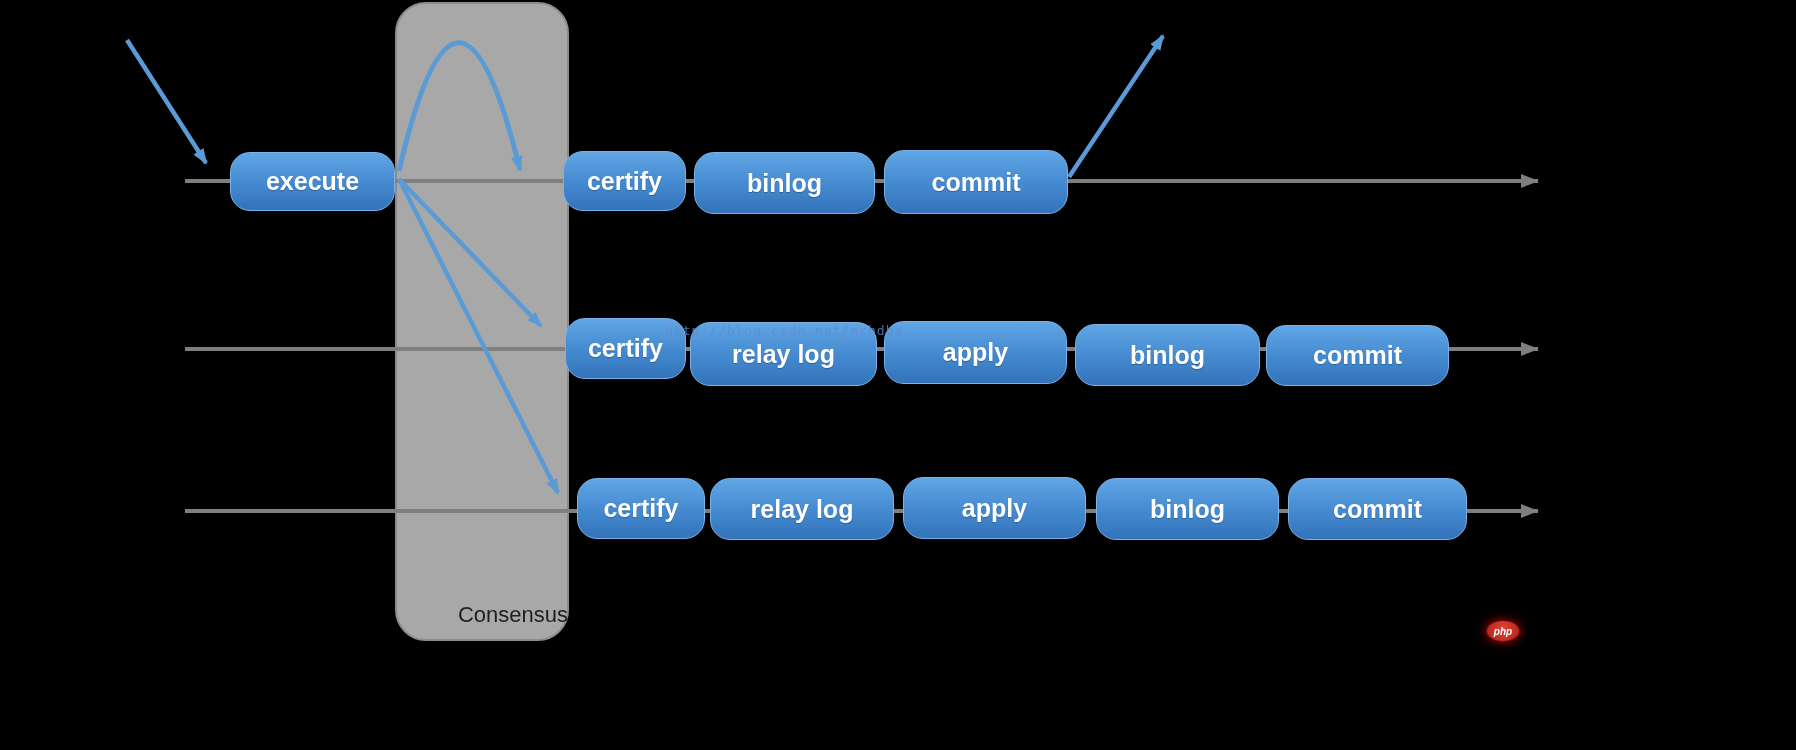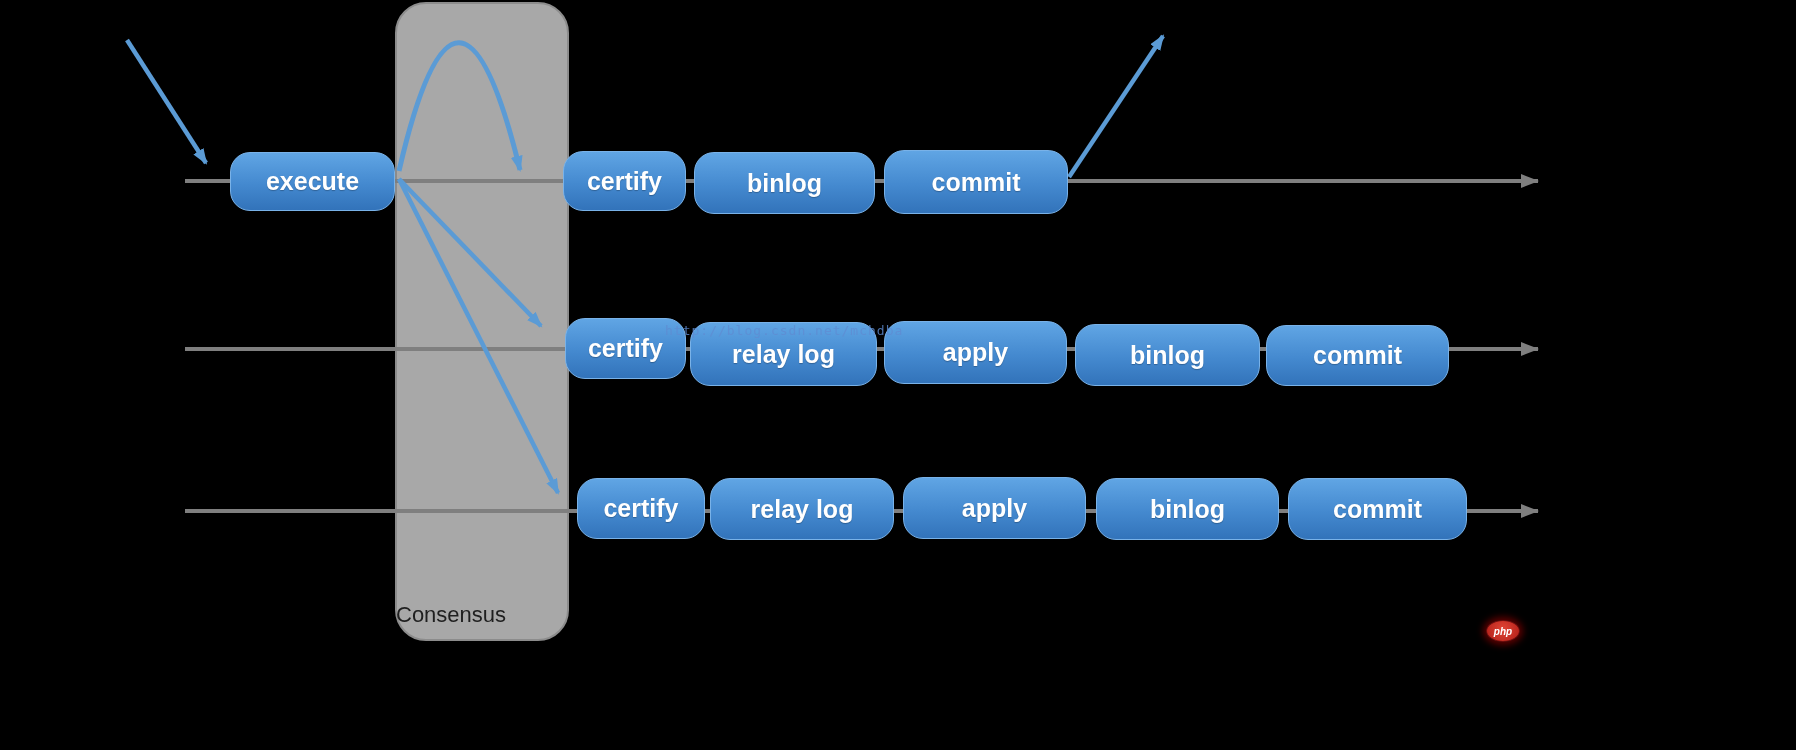--- a/index.html
+++ b/index.html
@@ -19,21 +19,21 @@
     position: absolute;
     left: 0;
     top: 0;
     z-index: 1;
   }
   .consensus-label {
     position: absolute;
     left: 396px;
     top: 602px;
     width: 172px;
-    text-align: left;
+    text-align: right;
     color: #1f1f1f;
     font-size: 22px;
     z-index: 2;
   }
   .step {
     position: absolute;
     z-index: 2;
     box-sizing: border-box;
     display: flex;
     align-items: center;

